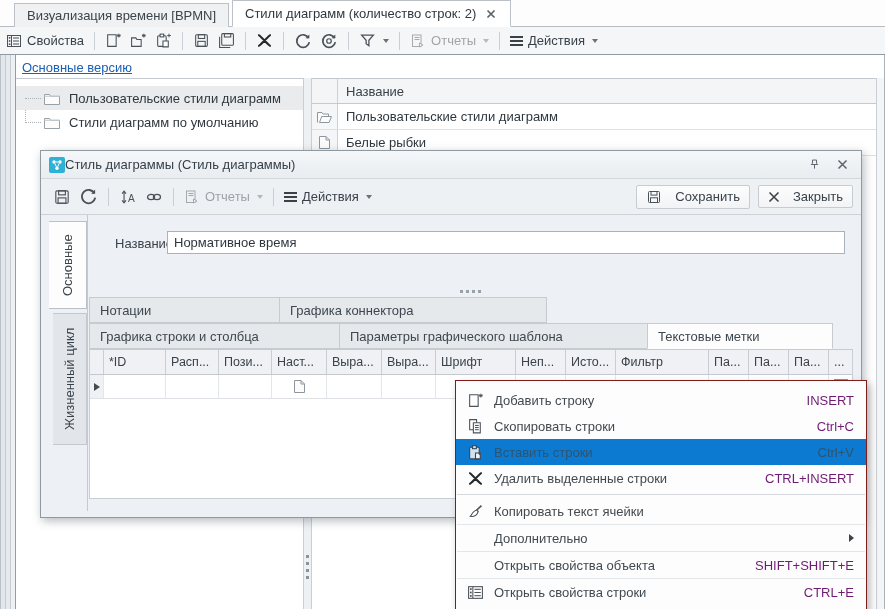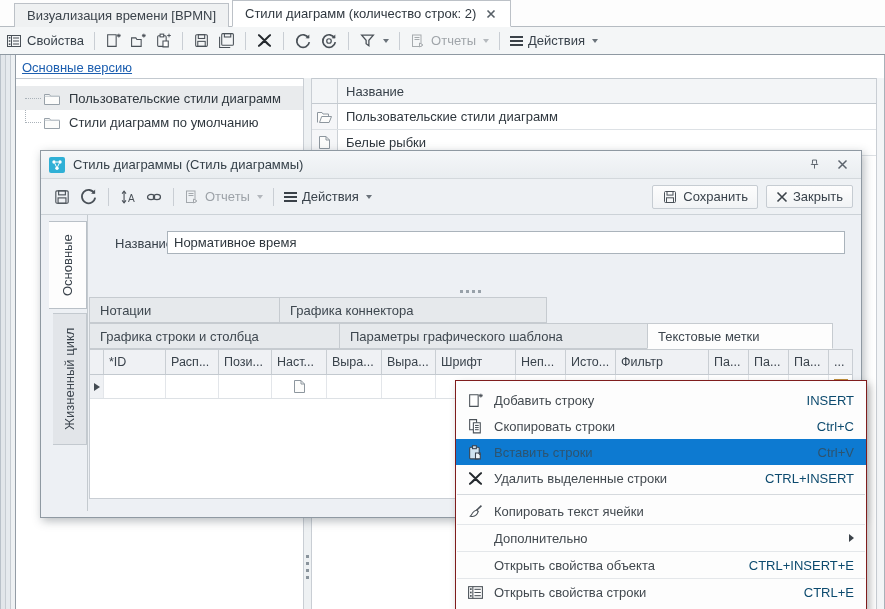--- a/index.html
+++ b/index.html
@@ -53,25 +53,25 @@
   .list-header .icon-col { width:26px; border-right:1px solid #ccd1d6; }
   .list-header .hname { display:flex; align-items:center; padding-left:8px; color:#39424b; }
   .list-row { display:flex; height:26px; border-bottom:1px solid #dde1e5; }
   .list-row .icon-col { width:26px; background:#f5f6f8; border-right:1px solid #ccd1d6; display:flex; align-items:center; justify-content:center; }
   .list-row .rlabel { display:flex; align-items:center; padding-left:8px; color:#2f373e; white-space:nowrap; }
   .list-scroll-strip { position:absolute; left:876px; top:78px; width:8px; height:531px; background:#f3f5f7; border-left:1px solid #c9ced4; z-index:1; }
 
   
   .dialog { position:absolute; left:40px; top:150px; width:822px; height:368px; background:#edf0f4; border:1px solid #8f99a2; box-shadow:2px 3px 9px rgba(50,60,70,.35); z-index:5; }
   .dlg-titlebar { position:absolute; left:0; top:0; right:0; height:28px; background:linear-gradient(#f5f7f9,#e9edf0); border-bottom:1px solid #d3d8dc; display:flex; align-items:center; padding:0 8px; }
-  .dlg-title { margin-left:8px; color:#333e47; white-space:nowrap; flex:1; }
+  .dlg-title { margin-left:0; color:#333e47; white-space:nowrap; flex:1; }
   .dlg-title-btn { width:22px; height:20px; display:flex; align-items:center; justify-content:center; margin-left:6px; }
   .dlg-toolbar { position:absolute; left:0; top:28px; right:0; height:36px; background:#eef1f4; border-bottom:1px solid #ccd2d7; display:flex; align-items:center; padding:0 8px; }
   .dlg-toolbar .spacer { flex:1; }
-  .dlg-btn { display:flex; align-items:center; gap:5px; border:1px solid #c6ccd2; background:linear-gradient(#fdfdfd,#f1f3f5); border-radius:2px; padding:3px 9px; margin-left:8px; color:#39424b; white-space:nowrap; }
+  .dlg-btn { display:flex; align-items:center; gap:13px; border:1px solid #c6ccd2; background:linear-gradient(#fdfdfd,#f1f3f5); border-radius:2px; padding:3px 9px; margin-left:8px; color:#39424b; white-space:nowrap; }
 
   
   .vtab { position:absolute; display:flex; align-items:center; justify-content:center; writing-mode:vertical-rl; transform:rotate(180deg); white-space:nowrap; color:#39424b; }
   .vtab-active { left:8px; top:70px; width:38px; height:88px; background:#fdfdfd; border:1px solid #b9c0c7; border-right:none; z-index:2; }
   .vtab-idle { left:12px; top:162px; width:34px; height:132px; background:#e2e5e9; border:1px solid #c3c9cf; border-right:none; }
   .dlg-main-border { position:absolute; left:46px; top:64px; bottom:6px; width:1px; background:#c4cacf; }
 
   
   .fld-label { position:absolute; left:60px; top:85px; color:#39424b;margin-left:14px; }
   .fld-input { position:absolute; left:126px; top:80px; width:678px; height:23px; border:1px solid #aab3bb; background:#fff; font-family:"Liberation Sans",sans-serif; font-size:13px; color:#2e363d; padding:0 6px; }
@@ -102,21 +102,21 @@
   .row-marker { width:0; height:0; border-top:4px solid transparent; border-bottom:4px solid transparent; border-left:6px solid #434b52; }
   .row-editor-btn { position:absolute; right:4px; top:4px; width:14px; height:14px; background:linear-gradient(#ffd894,#f2ae4e); border:1px solid #c18f3b; }
   .dlg-grip { position:absolute; right:6px; bottom:5px; width:14px; height:12px; }
   .dlg-grip i { position:absolute; width:2px; height:2px; background:#8d969e; }
 
   
   .ctx-menu { position:absolute; left:455px; top:380px; width:412px; background:#fdfdfd; border:1px solid #7f1d1d; box-shadow:3px 4px 8px rgba(0,0,0,.28); z-index:10; padding:6px 0; }
   .mi { display:flex; align-items:center; height:26px; padding:0 12px 0 0; }
   .mi .mi-ico { width:38px; display:flex; align-items:center; justify-content:center; flex:none; }
   .mi .mi-label { flex:1; color:#42494f; white-space:nowrap; }
-  .mi .mi-short { color:#0c4a6e; white-space:nowrap; }
+  .mi .mi-short { color:#701a75; white-space:nowrap; }
   .mi-hot { background:#0d7ad1; }
   .mi-hot .mi-label, .mi-hot .mi-short { color:#2d5470; }
   .mi-sep { height:0; border-top:1px solid #d5d9dd; margin:3px 1px; }
   .mi-hair { height:0; border-top:1px solid #e4e7ea; margin:0 1px; }
   .sub-arrow { width:0; height:0; border-top:4px solid transparent; border-bottom:4px solid transparent; border-left:5px solid #3c434a; }
 </style>
 </head>
 <body>
 
 <div>
@@ -576,21 +576,21 @@
     <div class="mi-hair"></div>
     <div class="mi">
       <span class="mi-ico"></span>
       <span class="mi-label">Дополнительно</span>
       <span class="sub-arrow"></span>
     </div>
     <div class="mi-hair"></div>
     <div class="mi">
       <span class="mi-ico"></span>
       <span class="mi-label">Открыть свойства объекта</span>
-      <span class="mi-short">CTRL+INSERT+E</span>
+      <span class="mi-short">SHIFT+SHIFT+E</span>
     </div>
     <div class="mi-hair"></div>
     <div class="mi">
       <span class="mi-ico">
         <svg width="17" height="17" viewBox="0 0 16 16" fill="none" stroke="#4a5158">
             <rect x="1.5" y="2.5" width="13" height="11"></rect>
             <line x1="5.5" y1="2.5" x2="5.5" y2="13.5"></line>
             <rect x="2.8" y="4" width="1.6" height="1.6" fill="#4a5158" stroke="none"></rect>
             <rect x="2.8" y="7.2" width="1.6" height="1.6" fill="#4a5158" stroke="none"></rect>
             <rect x="2.8" y="10.4" width="1.6" height="1.6" fill="#4a5158" stroke="none"></rect>

